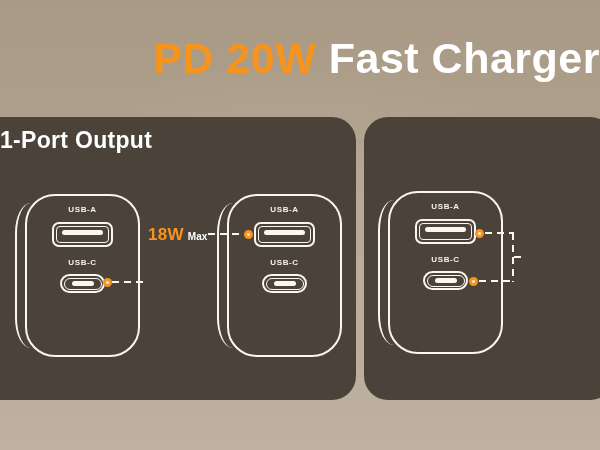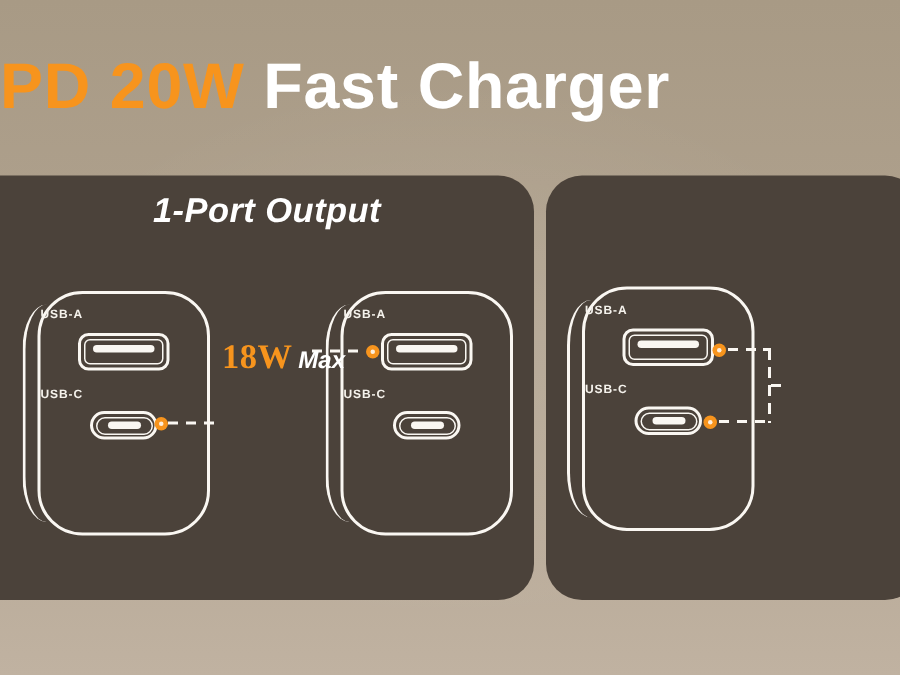--- a/index.html
+++ b/index.html
@@ -13,48 +13,48 @@
   html,body{width:600px;height:450px;overflow:hidden;}
   body{font-family:"Liberation Sans","DejaVu Sans",sans-serif;}
   .stage{
     position:relative;width:600px;height:450px;overflow:hidden;
     background:
       radial-gradient(ellipse 420px 260px at 50% 52%, rgba(255,255,255,.10), rgba(255,255,255,0) 70%),
       linear-gradient(180deg, var(--background-top) 0%, #B2A491 55%, var(--background-bottom) 100%);
   }
   .title{
     position:absolute;top:34px;left:0;width:600px;
-    text-align:left;font-size:43px;font-weight:800;letter-spacing:.5px;white-space:nowrap;
+    text-align:right;font-size:43px;font-weight:800;letter-spacing:.5px;white-space:nowrap;
   }
   .title .hl{color:var(--accent);}
   .title .rest{color:#FFFFFF;}
   .panel{
     position:absolute;top:117px;height:283px;background:var(--panel);border-radius:24px;
   }
   .panel-left{left:-24px;width:380px;}
   .panel-right{left:364px;width:250px;}
   .heading{
     position:absolute;top:123px;height:34px;line-height:34px;
-    text-align:center;color:#FFFFFF;font-size:23px;font-weight:800;letter-spacing:.3px;font-style:italic;
+    color:#FFFFFF;font-size:23px;font-weight:800;letter-spacing:.3px;
   }
   .heading-left{left:0;width:356px;}
   .heading-right{left:364px;width:236px;}
 
   
   .charger{position:absolute;width:115px;height:163px;border:2px solid var(--outline);border-radius:30px;}
   .c1{left:25px;top:194px;}
   .c2{left:227px;top:194px;}
   .c3{left:388px;top:191px;}
   .side{
     position:absolute;left:-12px;top:7px;width:17px;height:145px;
     border-left:2px solid var(--outline);
     border-top-left-radius:16px 30px;border-bottom-left-radius:16px 30px;
   }
   .plabel{
-    position:absolute;left:0;width:111px;
+    position:absolute;left:0;width:111px;text-align:center;
     color:#F5F2EC;font-size:8px;font-weight:700;letter-spacing:.6px;
   }
   .la{top:9px;}
   .lc{top:62px;}
   .port-a{
     position:absolute;left:25px;top:26px;width:61px;height:25px;
     border:2px solid var(--outline);border-radius:7px;
   }
   .pa-inner{position:absolute;inset:2px;border:1.5px solid var(--outline);border-radius:4px;}
   .pa-bar{position:absolute;left:5px;right:5px;top:3px;height:4.5px;background:var(--outline);border-radius:2.5px;}
@@ -64,22 +64,22 @@
   }
   .pc-inner{position:absolute;inset:1.5px;border:1.5px solid var(--outline);border-radius:7px;}
   .pc-bar{position:absolute;left:7px;right:7px;top:50%;margin-top:-2.2px;height:4.5px;background:var(--outline);border-radius:2.5px;}
 
   
   .dot{position:absolute;width:9px;height:9px;border-radius:50%;background:var(--accent);z-index:5;}
   .dot::after{content:'';position:absolute;left:3px;top:3px;width:3px;height:3px;border-radius:50%;background:#fff;opacity:.85;}
   .dash-h{position:absolute;height:2px;background:repeating-linear-gradient(to right,var(--outline) 0 7px,transparent 7px 12px);z-index:4;}
   .dash-v{position:absolute;width:2px;background:repeating-linear-gradient(to bottom,var(--outline) 0 7px,transparent 7px 12px);z-index:4;}
   .callout{position:absolute;white-space:nowrap;z-index:6;}
-  .callout .cv{color:var(--accent);font-size:23px;font-weight:800;letter-spacing:.3px;font-family:Liberation Serif, serif;}
-  .callout .cu{color:#FFFFFF;font-size:16px;font-weight:700;margin-left:4px;font-style:italic;}
+  .callout .cv{color:var(--accent);font-size:17px;font-weight:800;letter-spacing:.3px;}
+  .callout .cu{color:#FFFFFF;font-size:10px;font-weight:700;margin-left:4px;}
 </style>
 </head>
 <body>
 
 <div class="stage">
 
   <div class="title">
     <span class="hl">PD 20W</span><span class="rest"> Fast Charger</span>
   </div>
 

